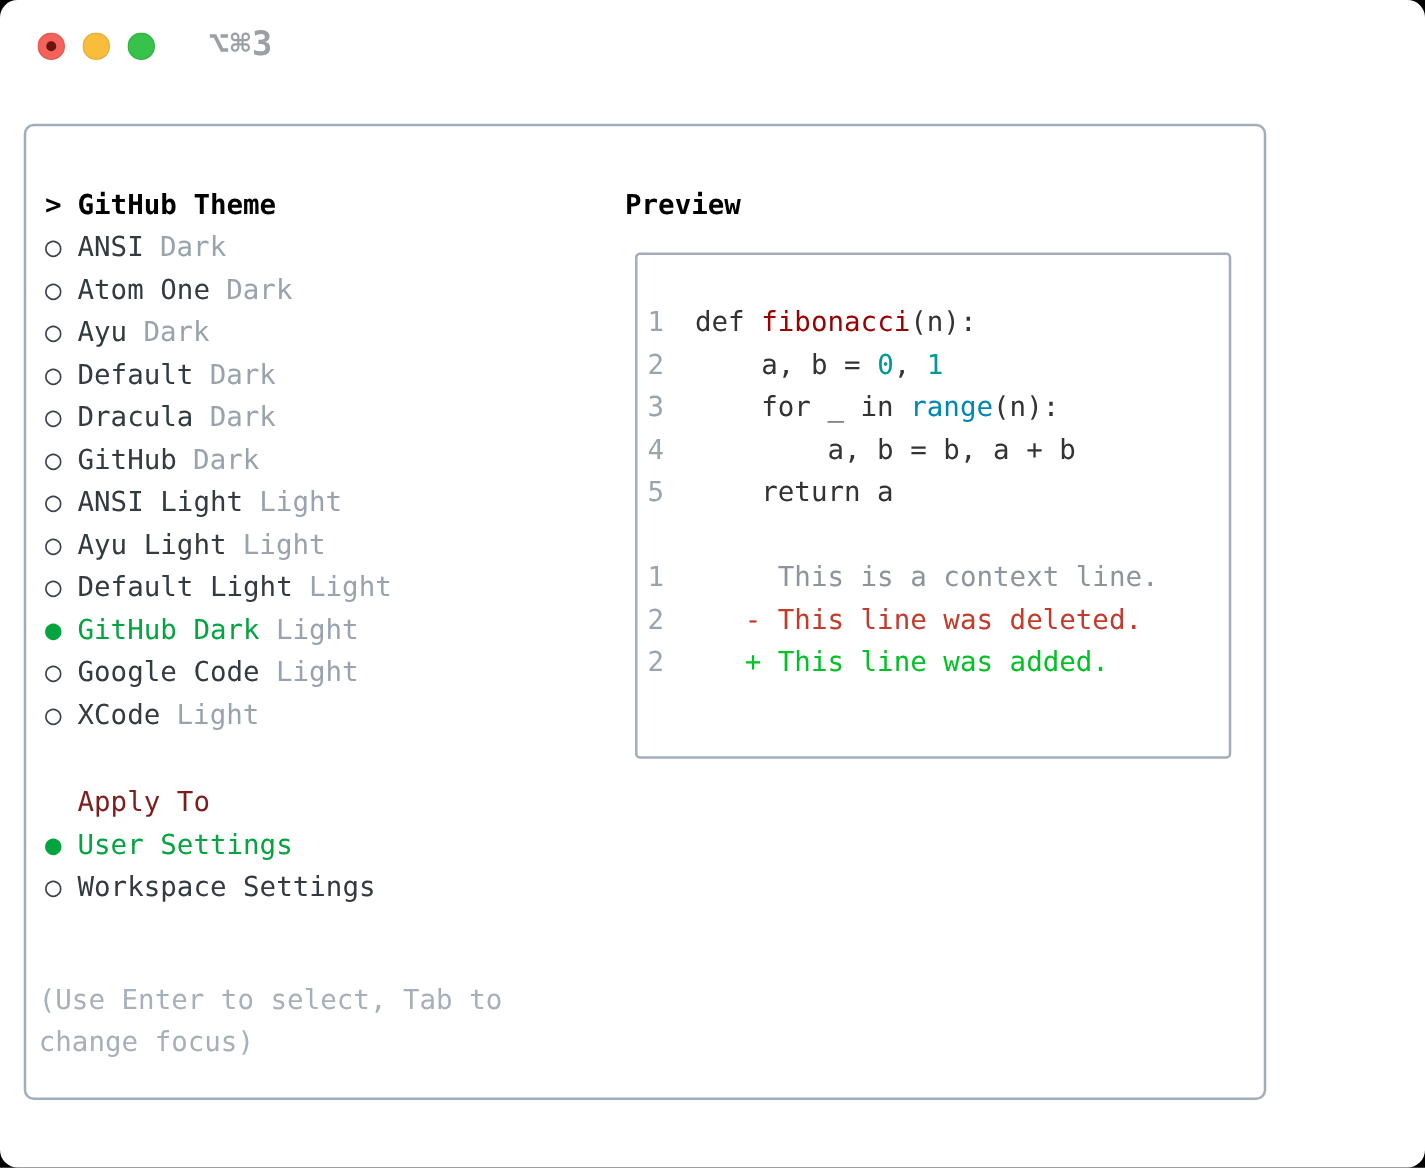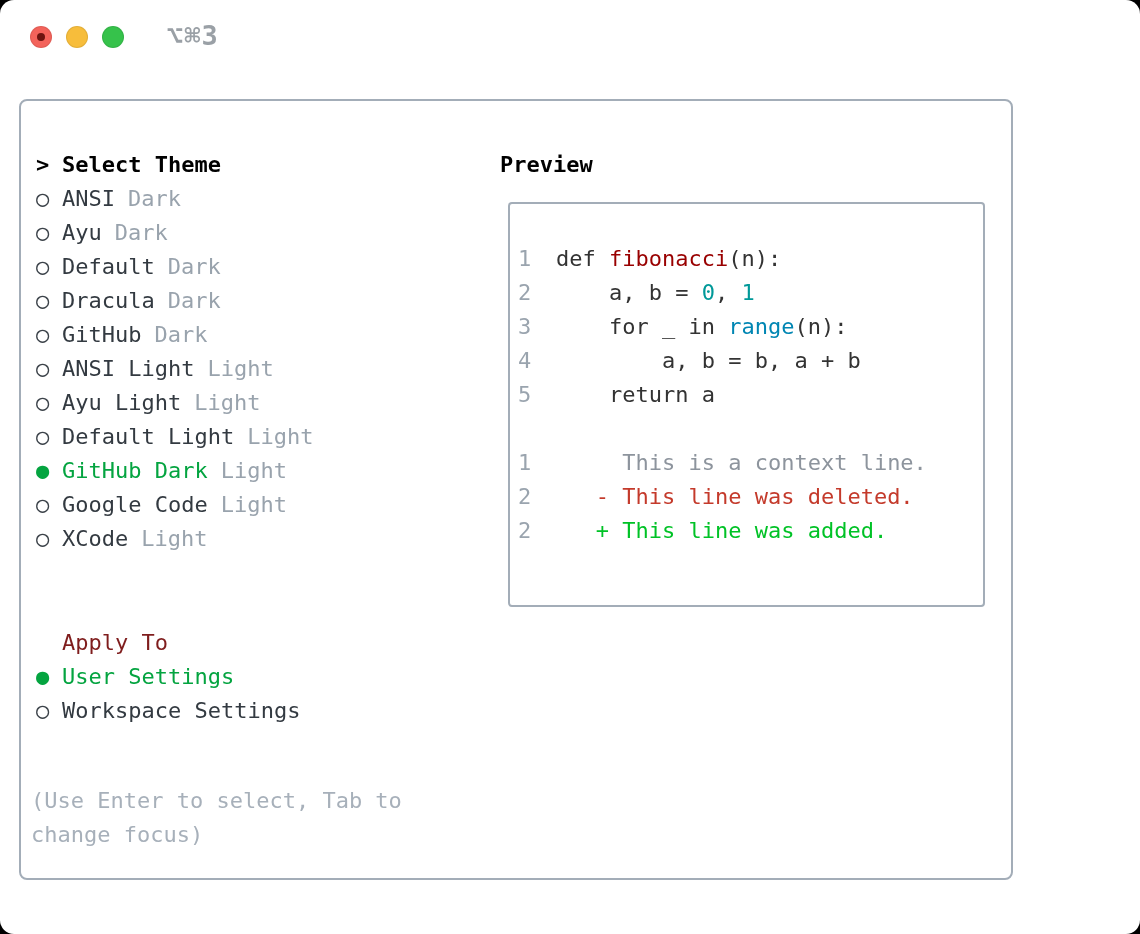--- a/index.html
+++ b/index.html
@@ -95,23 +95,24 @@
   <span class="light light-close">
       <span class="dot"></span>
     </span>
   <span class="light light-min"></span>
   <span class="light light-max"></span>
   <span class="shortcut">⌥⌘3</span>
 
   <div class="panel"></div>
 
   <div class="theme-list">
-    <div class="row hdr"><span class="bullet">&gt;</span><span class="name">Select Theme</span></div>
+    <div class="row hdr"><span class="bullet">&gt;</span><span class="name">GitHub Theme</span></div>
     <div id="theme-rows">
         <div class="row"><span class="bullet">○</span><span class="name">ANSI</span><span class="tag">Dark</span></div>
+        <div class="row"><span class="bullet">○</span><span class="name">Atom One</span><span class="tag">Dark</span></div>
         <div class="row"><span class="bullet">○</span><span class="name">Ayu</span><span class="tag">Dark</span></div>
         <div class="row"><span class="bullet">○</span><span class="name">Default</span><span class="tag">Dark</span></div>
         <div class="row"><span class="bullet">○</span><span class="name">Dracula</span><span class="tag">Dark</span></div>
         <div class="row"><span class="bullet">○</span><span class="name">GitHub</span><span class="tag">Dark</span></div>
         <div class="row"><span class="bullet">○</span><span class="name">ANSI Light</span><span class="tag">Light</span></div>
         <div class="row"><span class="bullet">○</span><span class="name">Ayu Light</span><span class="tag">Light</span></div>
         <div class="row"><span class="bullet">○</span><span class="name">Default Light</span><span class="tag">Light</span></div>
         <div class="row selected"><span class="bullet">●</span><span class="name">GitHub Dark</span><span class="tag">Light</span></div>
         <div class="row"><span class="bullet">○</span><span class="name">Google Code</span><span class="tag">Light</span></div>
         <div class="row"><span class="bullet">○</span><span class="name">XCode</span><span class="tag">Light</span></div>

